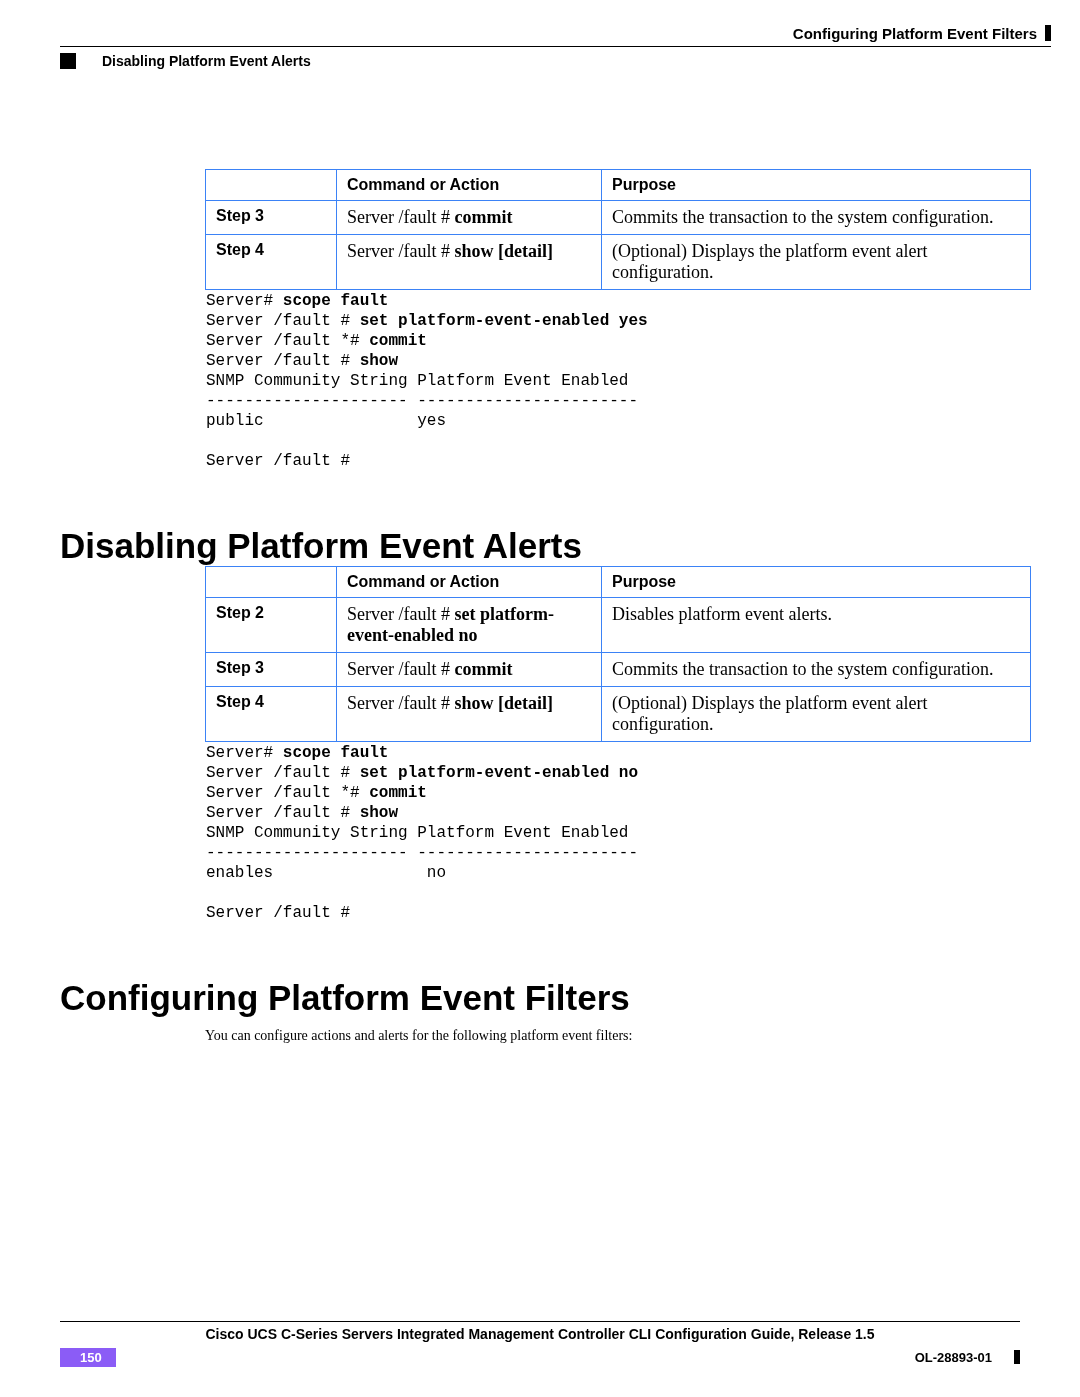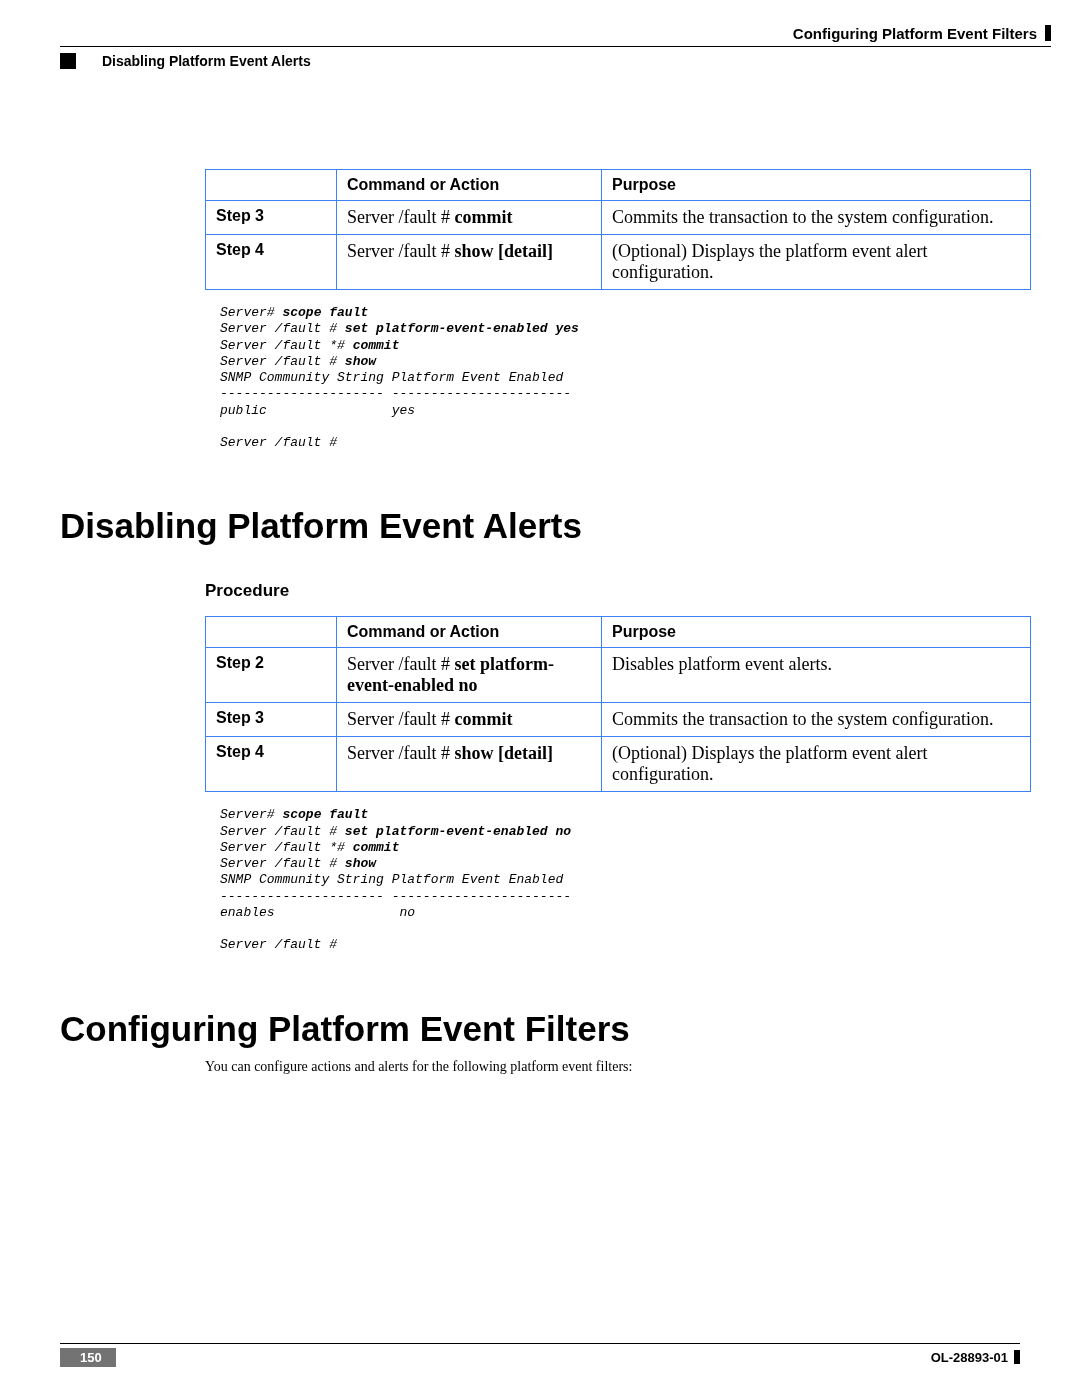--- a/index.html
+++ b/index.html
@@ -86,25 +86,24 @@
   table.proc col.c2 { width: 265px; }
   table.proc col.c3 { }
   .cmd-bold { font-weight: bold; }
   .intro {
     font-size: 19px;
     margin-top: 55px;
     margin-bottom: 15px;
   }
   pre.code {
     font-family: "Courier New", Courier, monospace;
-    font-size: 13px;
+    font-size: 16px;
     line-height: 1.25;
     white-space: pre;
-    margin: 15px;
-    font-style: italic;
+    margin: 1px;
   }
   pre.code .b { font-weight: bold; }
   h1.section {
     font-family: Arial, Helvetica, sans-serif;
     font-weight: bold;
     font-size: 35px;
     margin: 55px 0 0 0;
   }
   .procedure-label {
     font-family: Arial, Helvetica, sans-serif;
@@ -137,32 +136,33 @@
   }
   .footer-row {
     display: flex;
     justify-content: space-between;
     align-items: center;
     font-family: Arial, Helvetica, sans-serif;
     font-weight: bold;
     font-size: 13px;
   }
   .page-num-badge {
-    background: #737373;
+    background: #8b5cf6;
     color: #fff;
     padding: 2px 14px 2px 20px;
     font-family: Arial, Helvetica, sans-serif;
     font-weight: bold;
     font-size: 13px;
     display: inline-block;
     text-align: right;
   }
   .footer-row .right {
     display: flex;
     align-items: flex-start;
+    gap: 16px;
   }
   .footer-row .right .mark {
     display: inline-block;
     width: 6px;
     height: 14px;
     background: #000;
     margin-left: 6px;
   }
   table.proc td.command span.t { font-family: "Times New Roman", Times, serif; }
 </style>
@@ -221,21 +221,20 @@
 <span>--------------------- -----------------------</span>
 <span>public                yes</span>
 <span></span>
 <span>Server /fault #</span></pre>
 
   </div>
 
   <h1 class="section">Disabling Platform Event Alerts</h1>
 
   <div class="content">
-    <div class="procedure-label">Procedure</div>
 
     <table class="proc proc2">
       <colgroup>
           <col class="c1">
           <col class="c2">
           <col class="c3">
         </colgroup>
       <tbody>
           <tr>
         <th></th>
@@ -279,20 +278,21 @@
 
   </div>
 
   <h1 class="section">Configuring Platform Event Filters</h1>
   <div class="content">
     <div class="body-text">You can configure actions and alerts for the following platform event filters:</div>
   </div>
 
   <div class="footer">
     <div class="footer-rule"></div>
+    <div class="footer-title">Cisco UCS C-Series Servers Integrated Management Controller CLI Configuration Guide, Release 1.5</div>
     <div class="footer-row">
       <span class="page-num-badge">150</span>
       <span class="right">
         <span>OL-28893-01</span>
         <span class="mark"></span>
       </span>
     </div>
   </div>
 
 </div>

